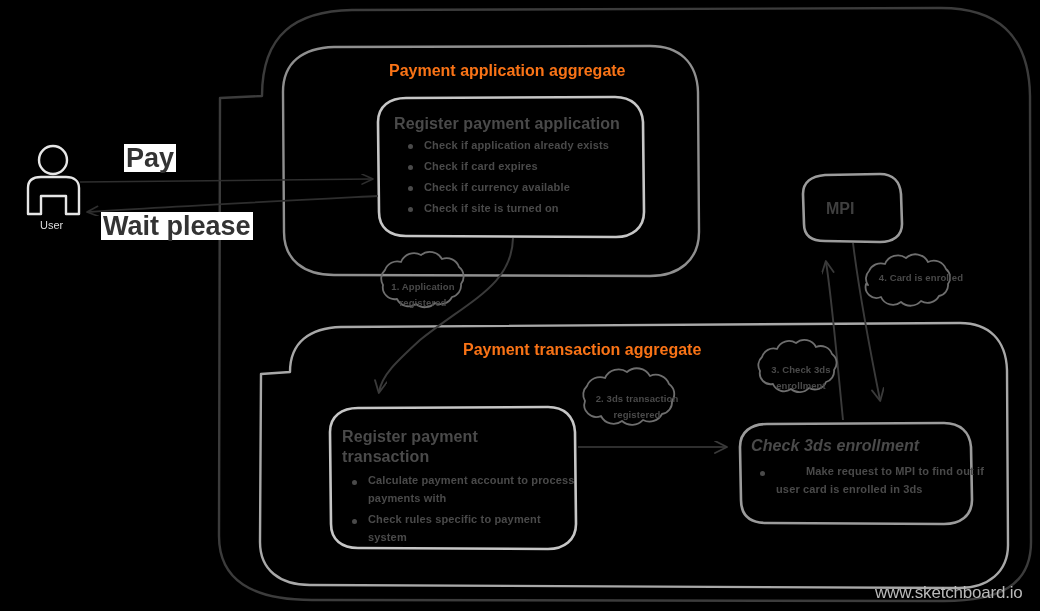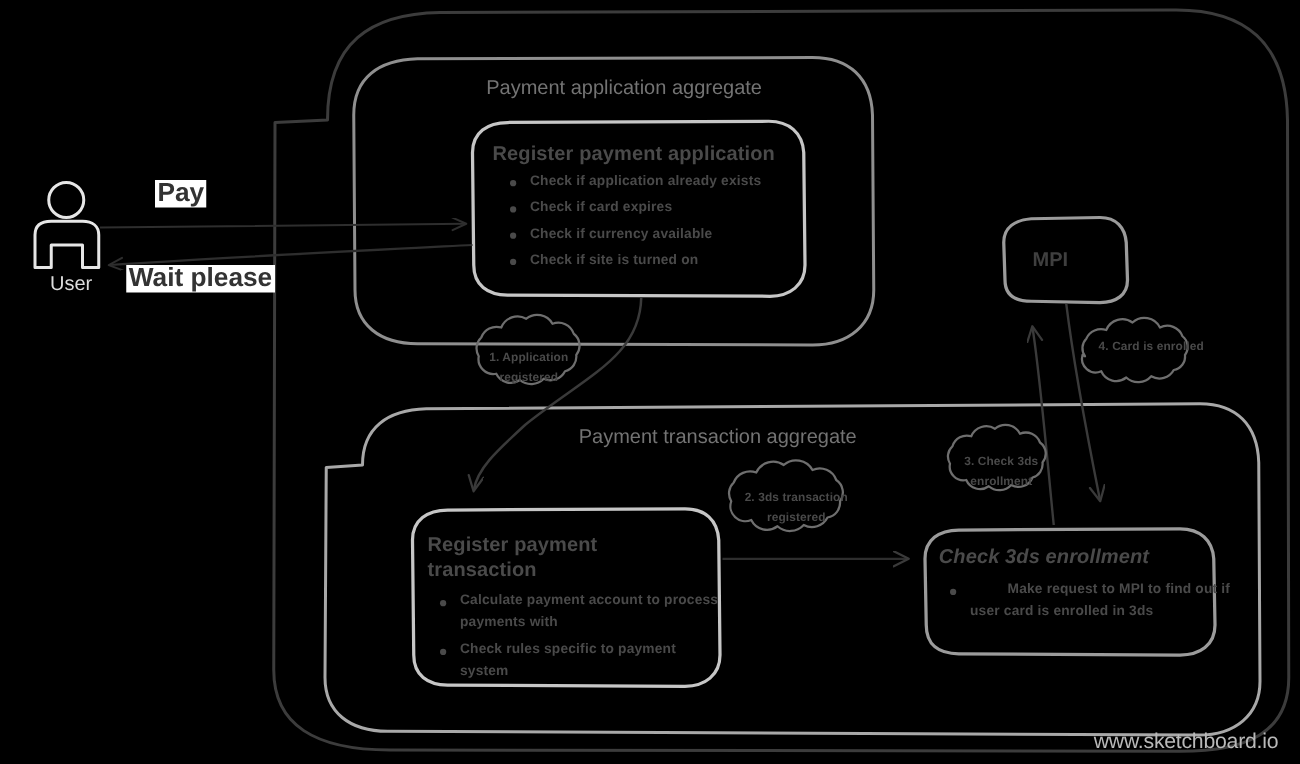--- a/index.html
+++ b/index.html
@@ -28,22 +28,22 @@
     pointer-events: none;
   }
   .box-title {
     font-size: 16px;
     font-weight: bold;
     color: #4a4a4a;
     letter-spacing: 0.1px;
   }
   .agg-title {
     font-size: 16px;
-    font-weight: normal;
-    color: #737373;
+    font-weight: bold;
+    color: #f97316;
   }
   .bullet-text {
     font-size: 11px;
     color: #4a4a4a;
     font-weight: bold;
     letter-spacing: 0.15px;
   }
   .bullet-dot {
     position: absolute;
     width: 5px;
@@ -55,27 +55,27 @@
     font-size: 9.5px;
     font-weight: bold;
     color: #4a4a4a;
     text-align: center;
     letter-spacing: 0.1px;
   }
   .msg-label {
     position: absolute;
     background: #ffffff;
     color: #333333;
-    font-size: 21px;
+    font-size: 27px;
     font-weight: bold;
     padding: 0 2px;
     line-height: 1.05;
   }
   .actor-label {
-    font-size: 16px;
+    font-size: 11px;
     color: #dddddd;
     font-weight: normal;
   }
   .watermark {
     position: absolute;
     font-size: 17px;
     color: #b9b9b9;
     letter-spacing: -0.2px;
   }
   .mpi-label {

